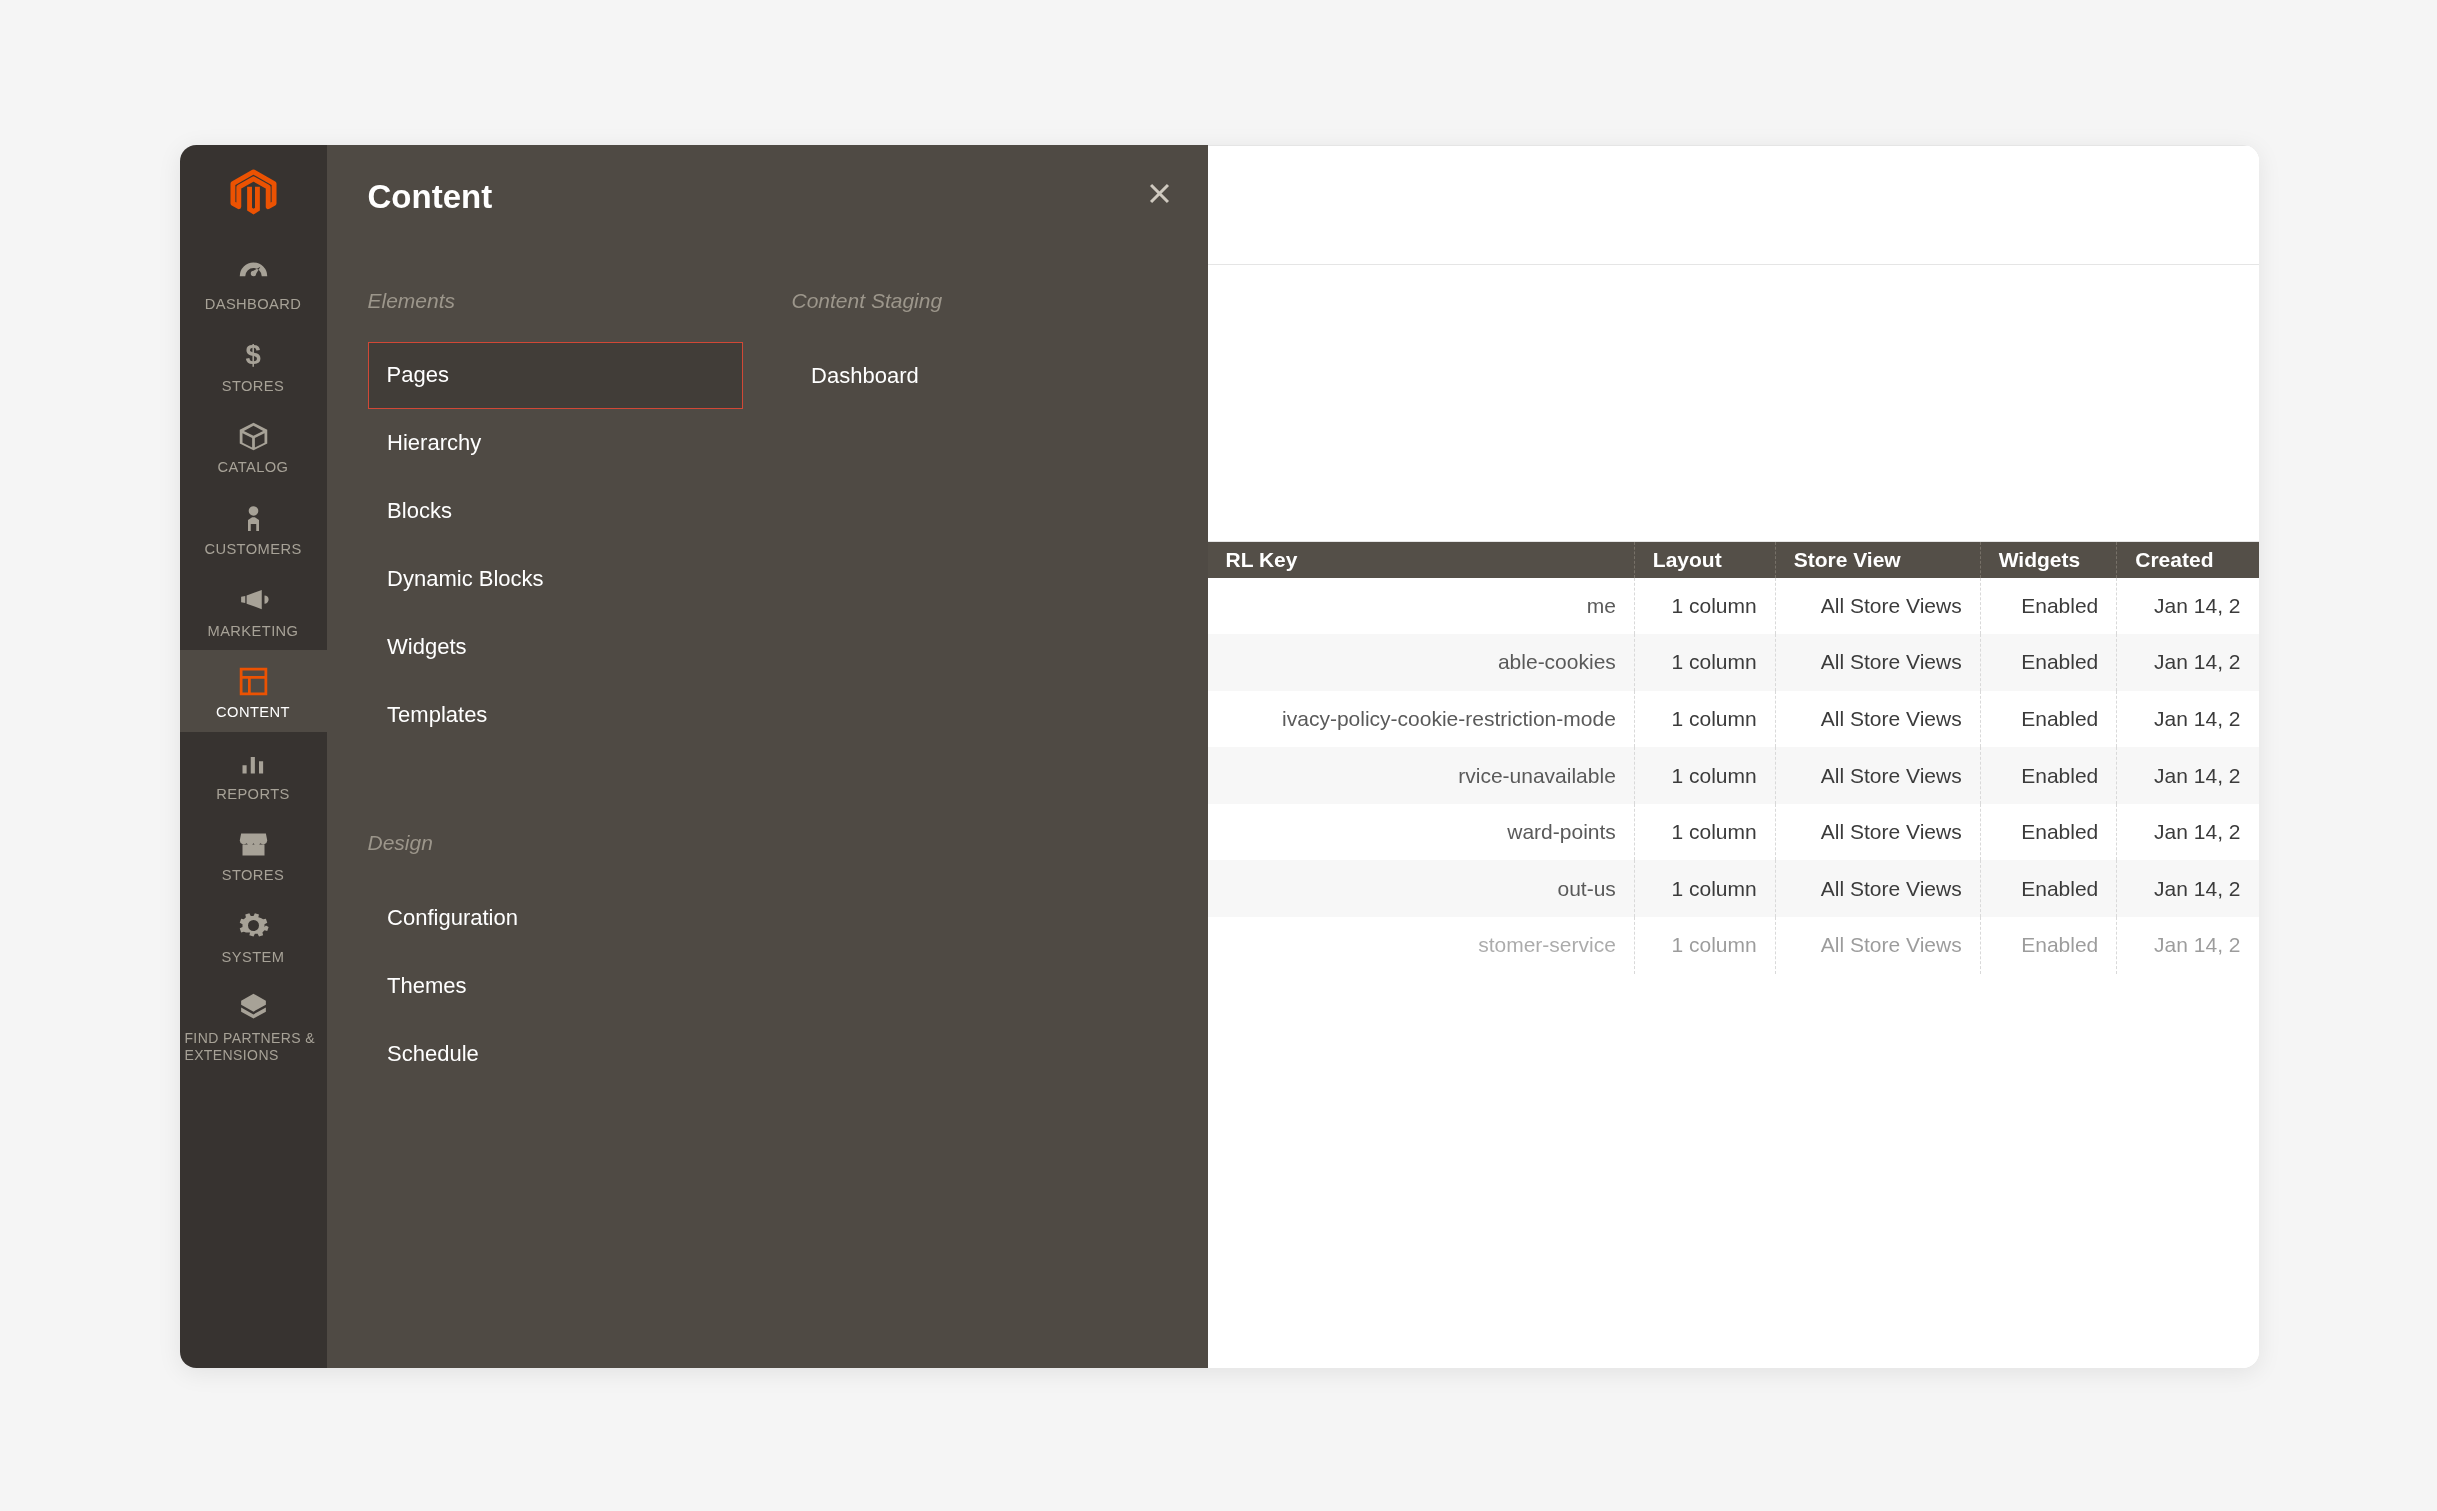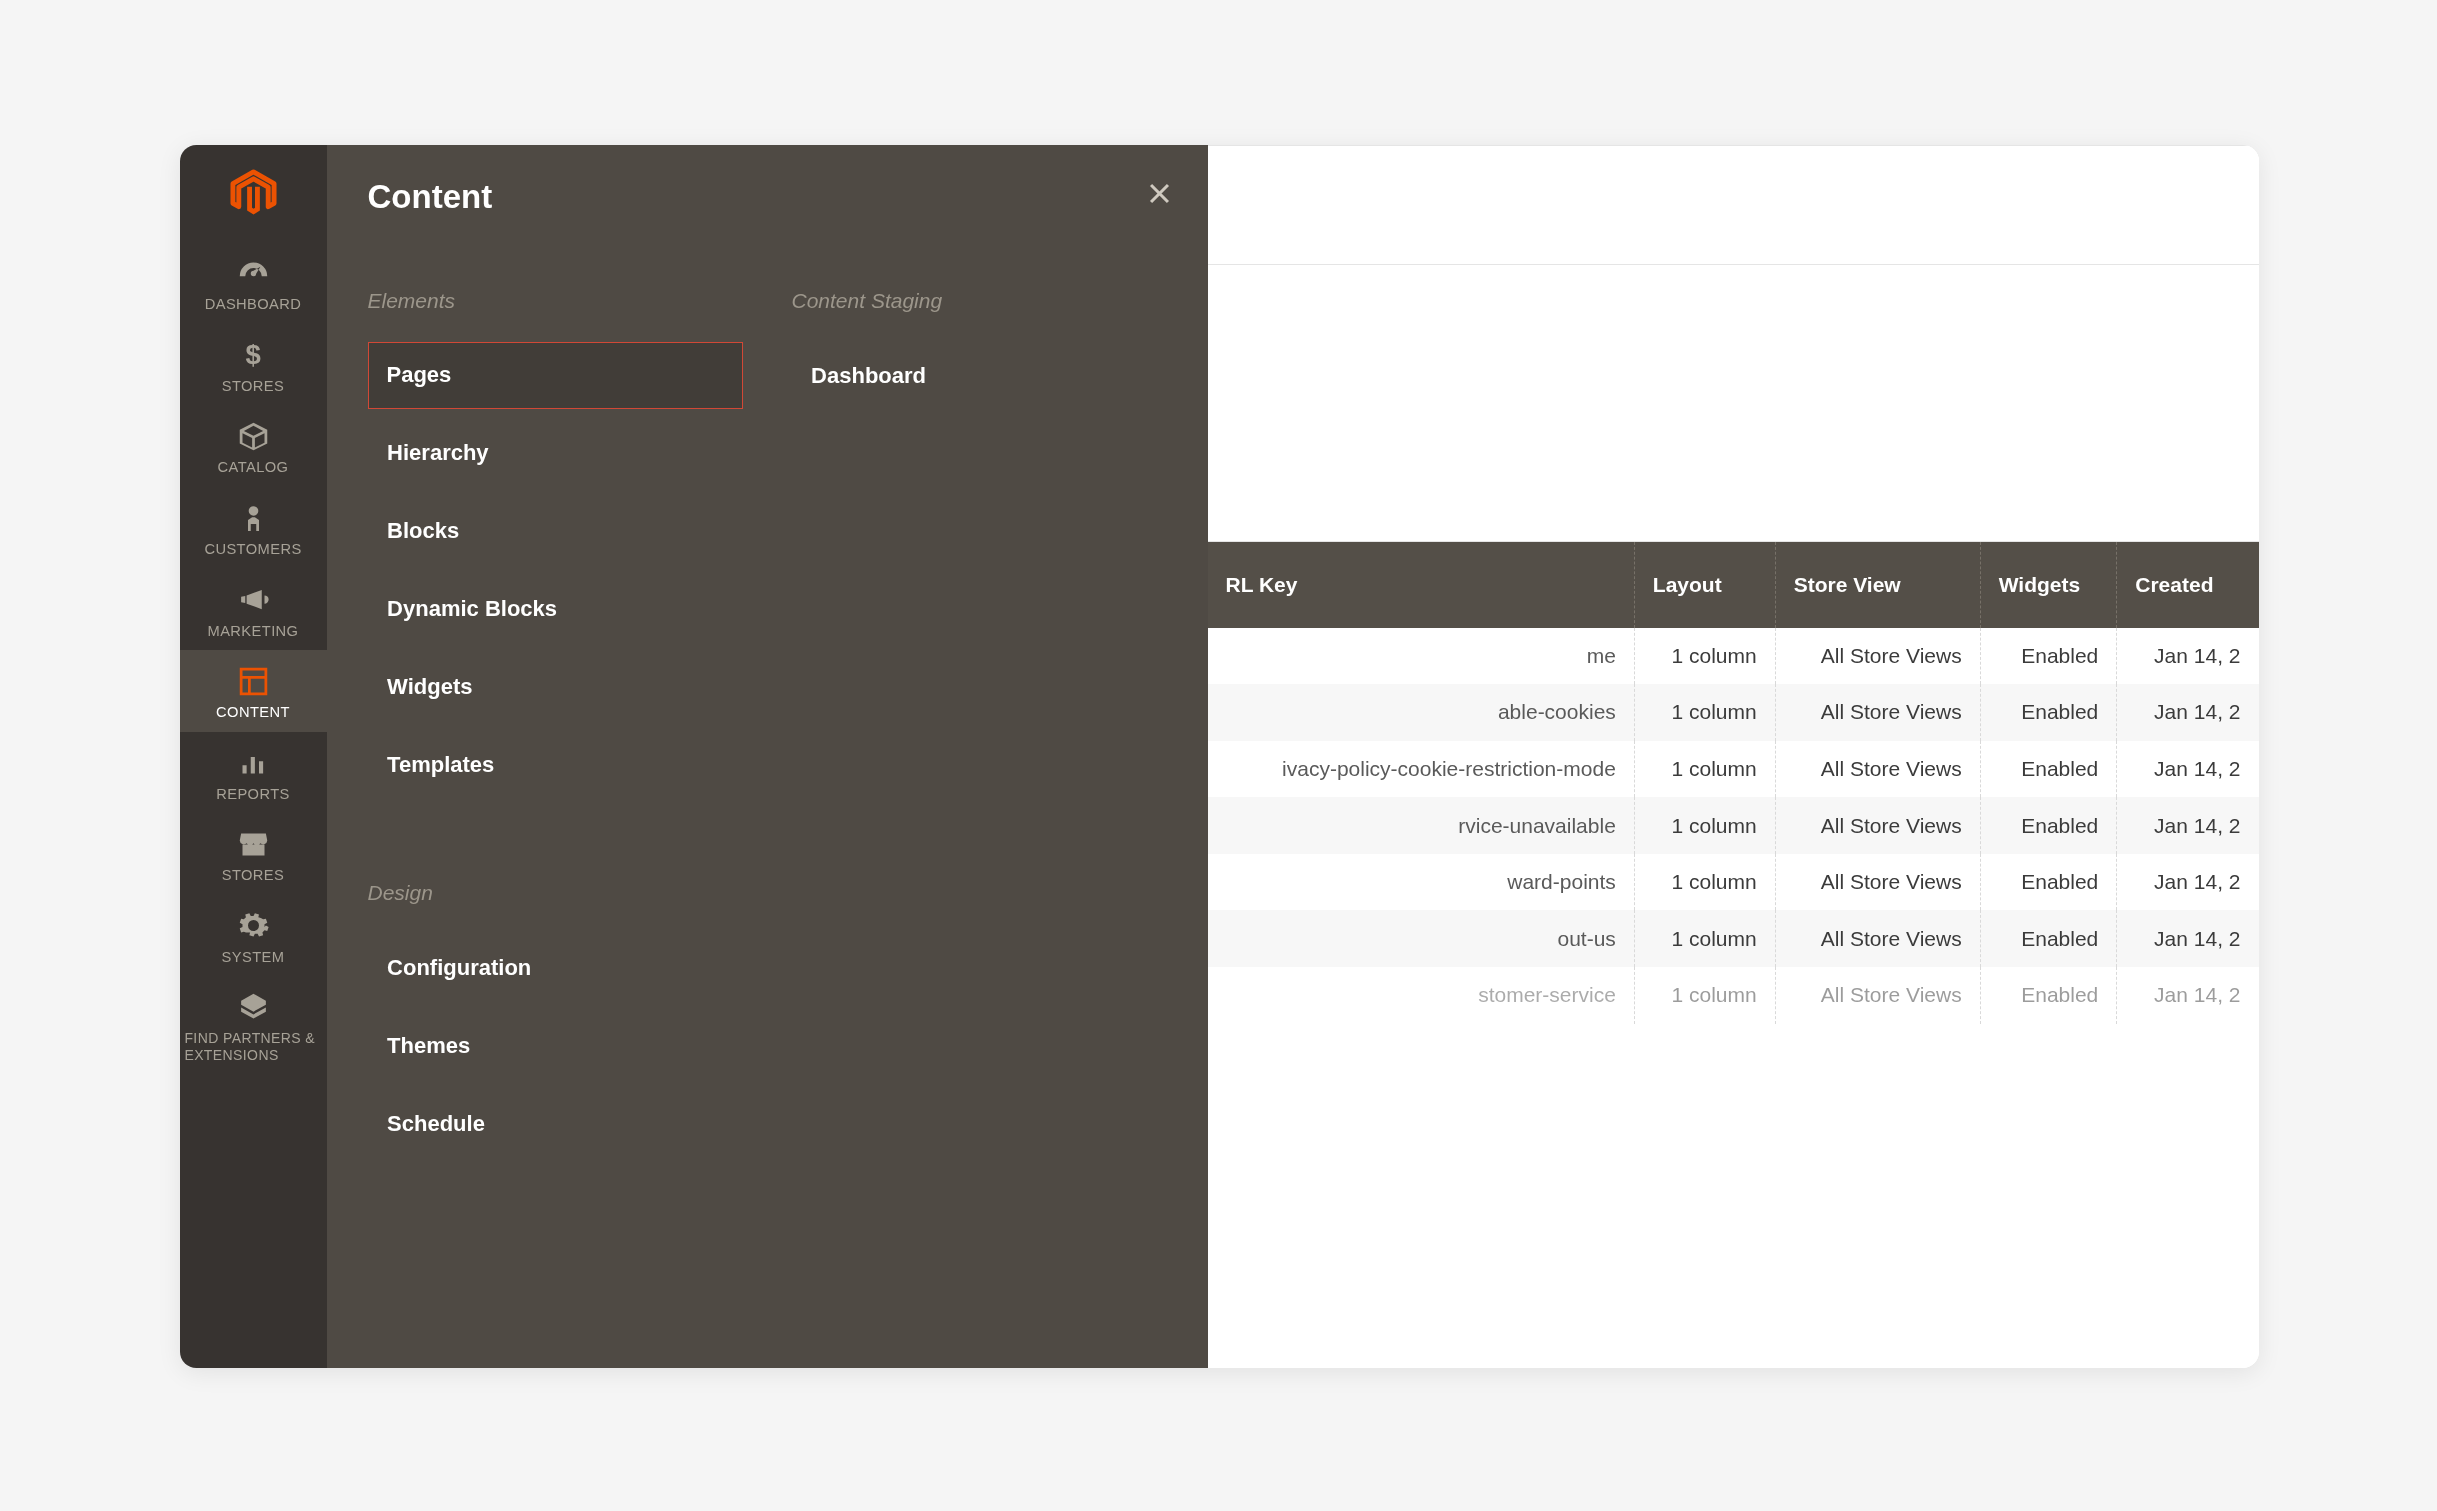--- a/index.html
+++ b/index.html
@@ -94,22 +94,21 @@
     font-weight: 400;
     margin-bottom: 29px;
     font-style: italic;
   }
   .flyout-link {
     display: block;
     font-size: 22px;
     color: #ffffff;
     padding: 21px 19.6px;
     cursor: pointer;
-    font-weight: 700;
-    margin-top: 10px;
+    font-weight: 400;
   }
   .flyout-link.highlighted {
     border: 1.6px solid #d14836;
     background: #413d38;
     padding: 19.6px 18px;
   }
   .flyout-section { margin-bottom: 82px; }
 
   
   .main {
@@ -131,21 +130,21 @@
   .grid {
     width: 100%;
     border-collapse: collapse;
     font-size: 21px;
   }
   .grid thead th {
     background: #544f48;
     color: #ffffff;
     text-align: left;
     font-weight: 600;
-    padding: 31px 18px;
+    padding: 6px 18px;
     border-right: 0.8px dashed #777168;
     white-space: nowrap;
   }
   .grid thead th:last-child { border-right: none; }
   .grid tbody td {
     padding: 16.3px 18px;
     color: #3b3b3b;
     border-right: 0.8px dashed #d9d9d9;
     white-space: nowrap;
     text-align: right;

